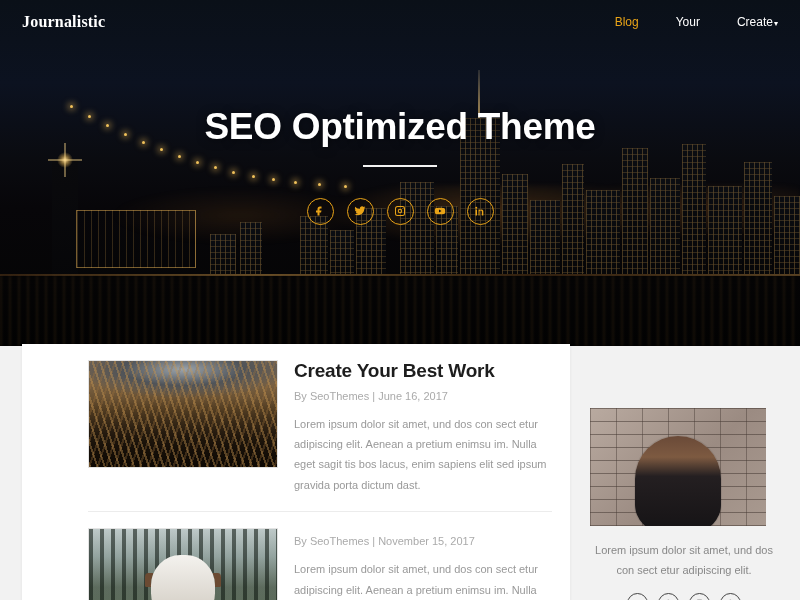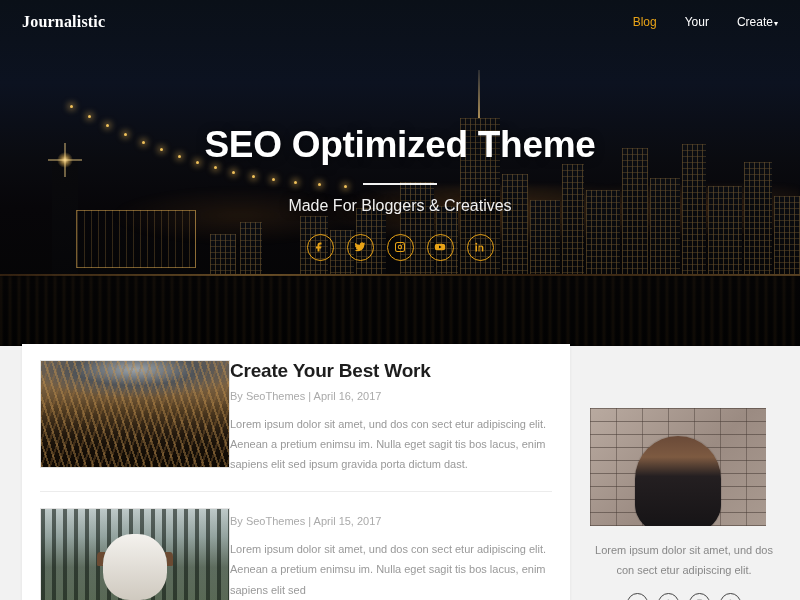--- a/index.html
+++ b/index.html
@@ -101,33 +101,32 @@
   .nav {
     position:absolute; top:0; left:0; right:0; height:44px;
     display:flex; align-items:center; justify-content:space-between;
     padding:0 22px; z-index:6;
   }
   .logo{
     font-family:"Liberation Serif", serif;
     font-weight:bold; font-size:16px; color:#fff;
     letter-spacing:.2px;
   }
-  .menu{ display:flex; gap:28px; }
+  .menu{ display:flex; gap:37px; }
   .menu a{
     font-size:12px; color:#fff; text-decoration:none; font-weight:400;
   }
   .menu a.active{ color:#e8a317; }
   .caret{ font-size:8px; margin-left:1px; }
 
   
   .hero-inner{
     position:absolute; inset:0; z-index:5;
     display:flex; flex-direction:column; align-items:center;
     padding-top:108px;
-    margin-top:18px;
   }
   .hero-title{
     font-size:37px; font-weight:bold; color:#fff;
     letter-spacing:-.3px; line-height:1.05;
     text-shadow:0 1px 10px rgba(0,0,0,.55);
   }
   .hero-rule{
     width:74px; height:2px; background:#fff; margin:18px 0 12px;
     opacity:.95;
   }
@@ -147,21 +146,21 @@
   
   .wrap{
     position:absolute; top:346px; left:0; width:800px; height:254px;
     display:flex; gap:20px; padding:0 22px;
   }
   .main-col{ width:548px; margin-top:-2px; }
   .card{
     background:#fff; padding:16px 18px 0 18px;
     box-shadow:0 1px 3px rgba(0,0,0,.07);
   }
-  .post{ display:flex; padding-bottom:16px; }
+  .post{ display:flex; gap:16px; padding-bottom:16px;margin-left:48px; }
   .post + .post{ border-top:1px solid #ececec; padding-top:16px; }
   .thumb{
     width:190px; height:108px; flex:none;
     border:1px solid #e3e3e3; background:#2a2018; overflow:hidden;
     position:relative;
   }
   .thumb-a{
     background:
       radial-gradient(ellipse 150px 40px at 50% 8%, #9aa3ab 0%, #4f5358 40%, transparent 72%),
       linear-gradient(180deg,#6d6257 0%,#7a6142 22%,#5c4426 45%,#2e2113 72%,#171008 100%);
@@ -290,21 +289,20 @@
     <div class="menu">
       <a href="#" class="active">Blog</a>
       <a href="#">Your</a>
       <a href="#"><span>Create</span><span class="caret">▾</span></a>
     </div>
   </div>
 
   <div class="hero-inner">
     <div class="hero-title">SEO Optimized Theme</div>
     <div class="hero-rule"></div>
-    <div class="hero-sub">Made For Bloggers &amp; Creatives</div>
     <div class="socials">
       <span class="soc">
         <svg viewBox="0 0 24 24">
             <path d="M15 3h-3a5 5 0 0 0-5 5v3H4v4h3v6h4v-6h3l1-4h-4V8a1 1 0 0 1 1-1h3z"></path>
           </svg>
       </span>
       <span class="soc">
         <svg viewBox="0 0 24 24">
             <path d="M23 4.9a9 9 0 0 1-2.6.7 4.5 4.5 0 0 0 2-2.5 9 9 0 0 1-2.9 1.1A4.5 4.5 0 0 0 11.7 8 12.8 12.8 0 0 1 2.4 3.3a4.5 4.5 0 0 0 1.4 6A4.4 4.4 0 0 1 1.8 8.7v.1a4.5 4.5 0 0 0 3.6 4.4 4.5 4.5 0 0 1-2 .1 4.5 4.5 0 0 0 4.2 3.1A9 9 0 0 1 1 18.3a12.7 12.7 0 0 0 6.9 2c8.3 0 12.8-6.9 12.8-12.8v-.6A9 9 0 0 0 23 4.9z"></path>
           </svg>
@@ -330,29 +328,29 @@
 
 <div class="wrap">
 
   <div class="main-col">
     <div class="card">
 
       <div class="post">
         <div class="thumb thumb-a"></div>
         <div class="post-body">
           <div class="post-title">Create Your Best Work</div>
-          <div class="post-meta">By SeoThemes | April 16, 2017</div>
+          <div class="post-meta">By SeoThemes | June 16, 2017</div>
           <div class="post-text">Lorem ipsum dolor sit amet, und dos con sect etur adipiscing elit. Aenean a pretium enimsu im. Nulla eget sagit tis bos lacus, enim sapiens elit sed ipsum gravida porta dictum dast.</div>
         </div>
       </div>
 
       <div class="post">
         <div class="thumb thumb-b"></div>
         <div class="post-body">
-          <div class="post-meta">By SeoThemes | April 15, 2017</div>
+          <div class="post-meta">By SeoThemes | November 15, 2017</div>
           <div class="post-text">Lorem ipsum dolor sit amet, und dos con sect etur adipiscing elit. Aenean a pretium enimsu im. Nulla eget sagit tis bos lacus, enim sapiens elit sed</div>
         </div>
       </div>
 
     </div>
   </div>
 
   <div class="side">
     <div class="side-img"></div>
     <div class="side-text">Lorem ipsum dolor sit amet, und dos con sect etur adipiscing elit.</div>

